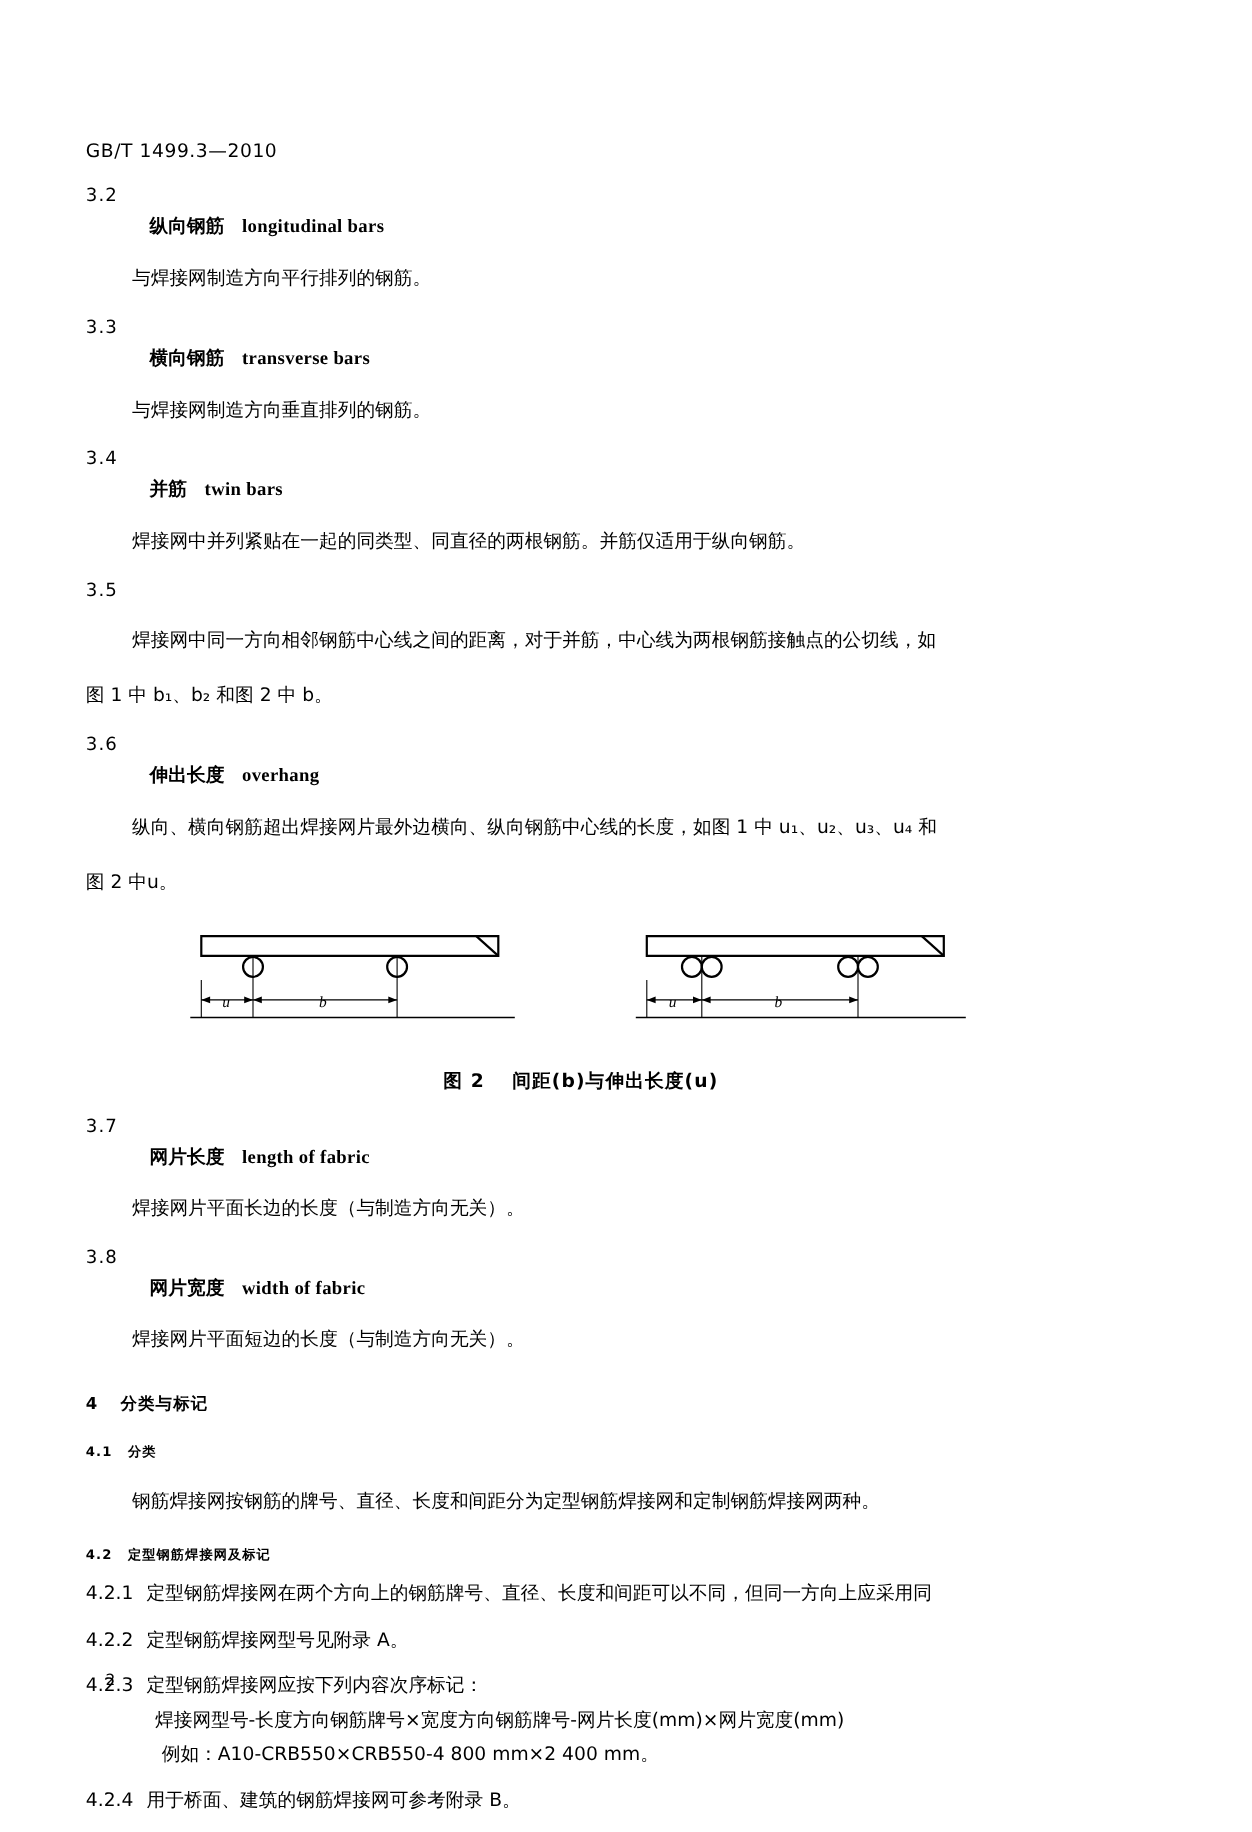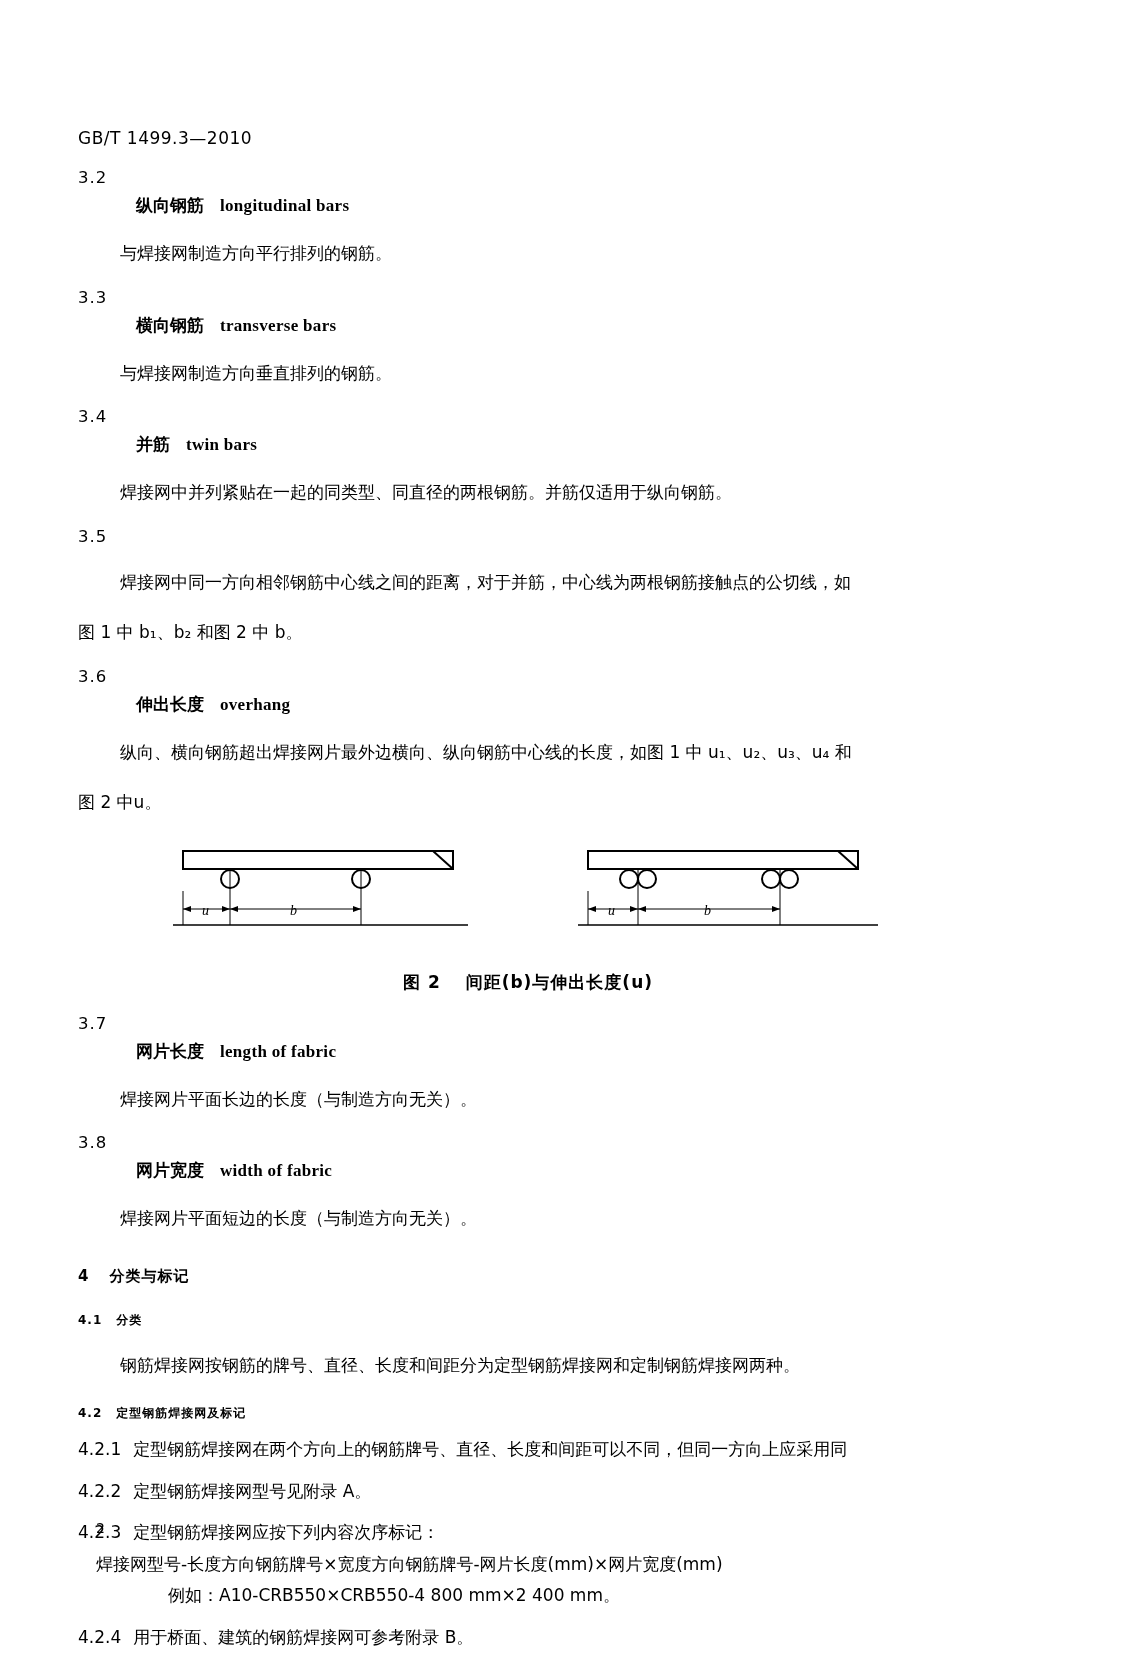--- a/index.html
+++ b/index.html
@@ -104,28 +104,28 @@
     font-family: "DejaVu Sans", sans-serif;
     line-height: 1.62;
     text-align: justify;
   }
   .num-para .lbl {
     font-family: "DejaVu Sans", sans-serif;
     margin-right: 12px;
   }
   .indent-line {
     margin-top: 4px;
-    margin-left: 18px;
+    margin-left: 63px;
     font-size: 17px;
     font-family: "DejaVu Sans", sans-serif;
     line-height: 1.62;
   }
   .indent-line2 {
     margin-top: 4px;
-    margin-left: 90px;
+    margin-left: 69px;
     font-size: 17px;
     font-family: "DejaVu Sans", sans-serif;
     line-height: 1.62;
   }
   .page-num {
     position: absolute;
     left: 96px;
     top: 1520px;
     font-family: "DejaVu Sans", sans-serif;
     font-size: 14px;

